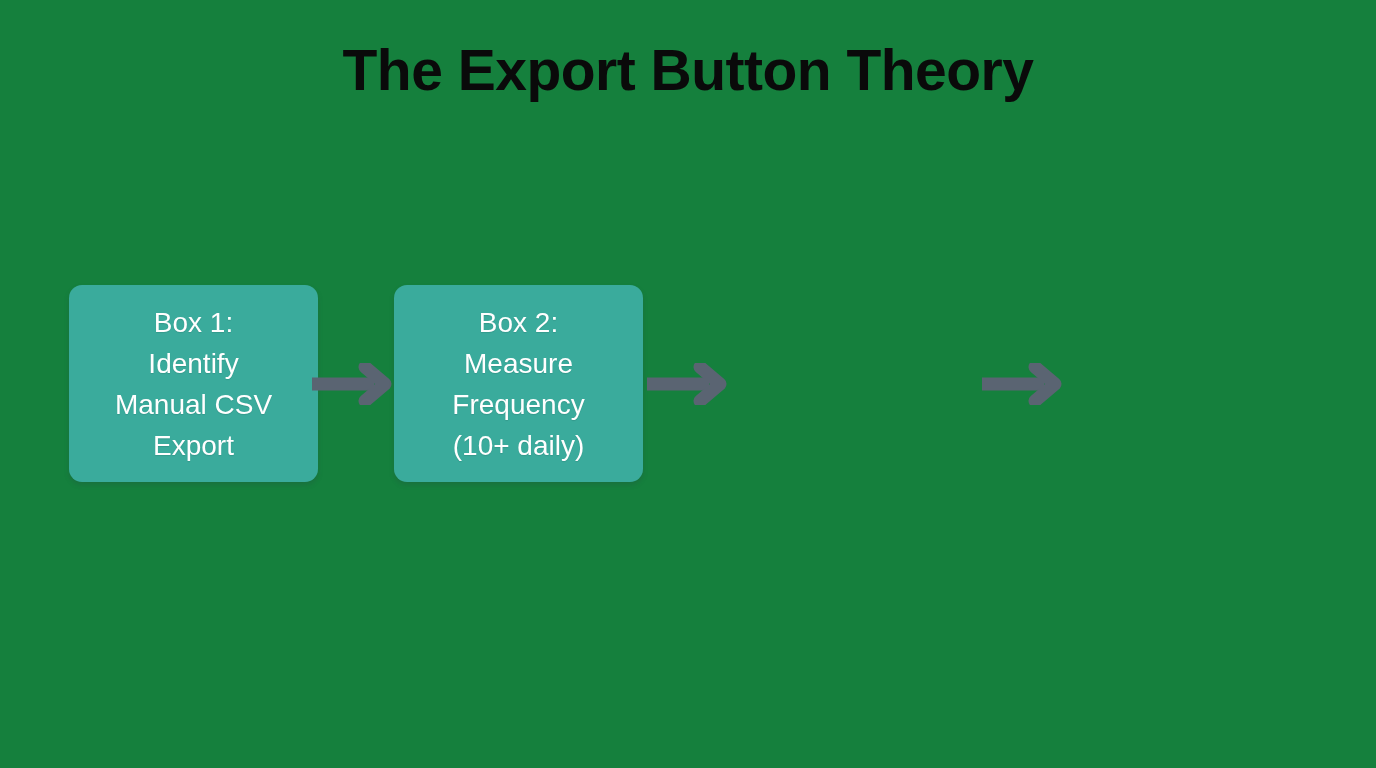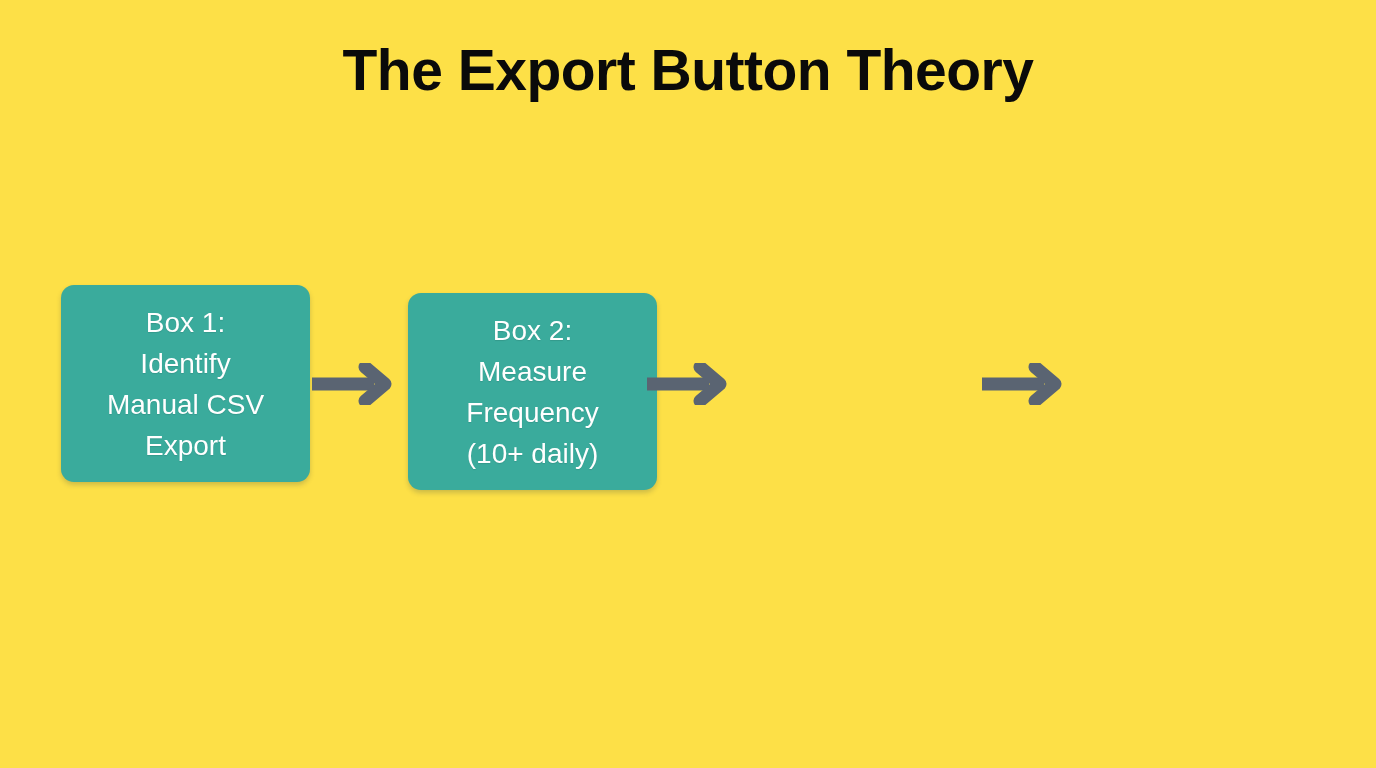--- a/index.html
+++ b/index.html
@@ -11,21 +11,21 @@
     height: 768px;
     background: #FFFFFF;
     font-family: "Liberation Sans", sans-serif;
     overflow: hidden;
     position: relative;
   }
 
   #slide {
     position: absolute;
     inset: 0;
-    background: #fde047;
+    background: #15803d;
   }
 
   #page-title {
     position: absolute;
     left: 0;
     right: 0;
     top: 38px;
     text-align: center;
     font-size: 57px;
     font-weight: 700;
@@ -61,22 +61,22 @@
   .node-label {
     color: #FFFFFF;
     font-size: 28px;
     line-height: 41px;
     text-align: center;
     white-space: pre-line;
     font-weight: 400;
     text-shadow: 0 1px 1px rgba(0,0,0,0.10);
   }
 
-  .node-1 { left: 0px; justify-content: center; }
-  .node-2 { left: 347px; margin-top: 8px; }
+  .node-1 { left: 8px; justify-content: center; }
+  .node-2 { left: 333px; }
   .node-3 { left: 670px; }
   .node-4 { left: 1005px; }
 
   .connector {
     position: absolute;
     top: 78px;
     width: 87px;
     height: 42px;
     overflow: visible;
   }

